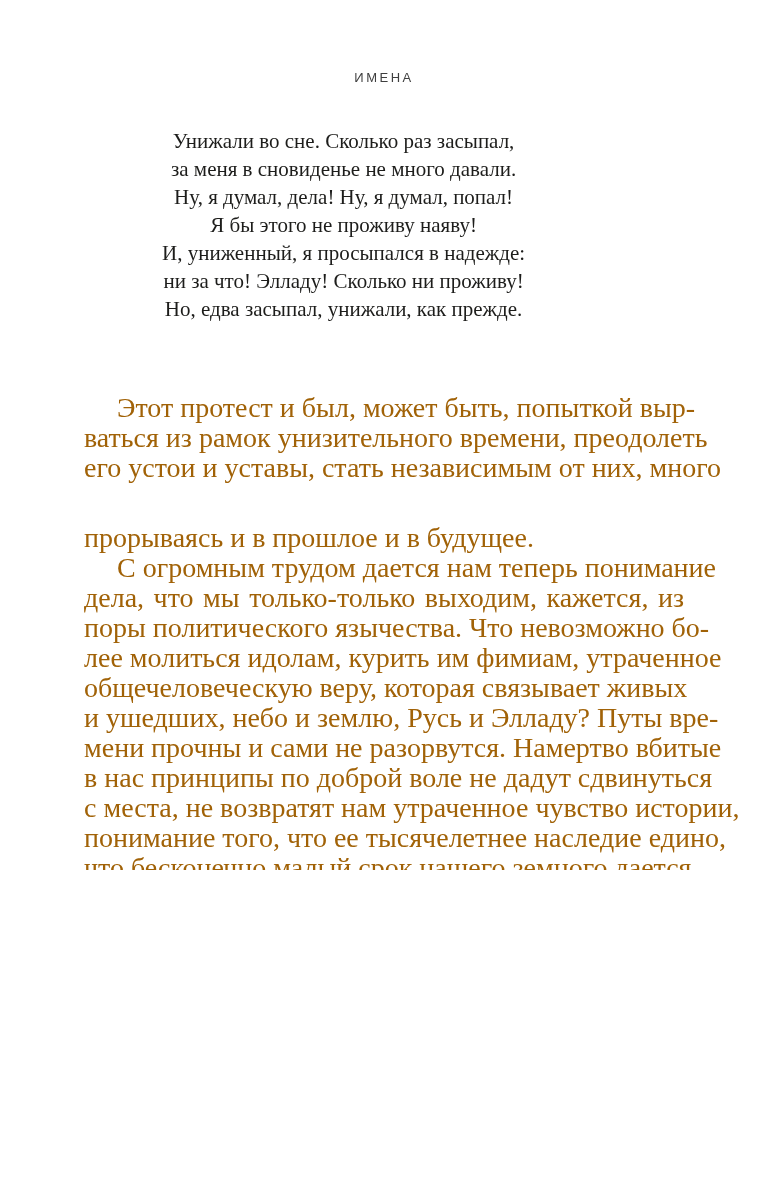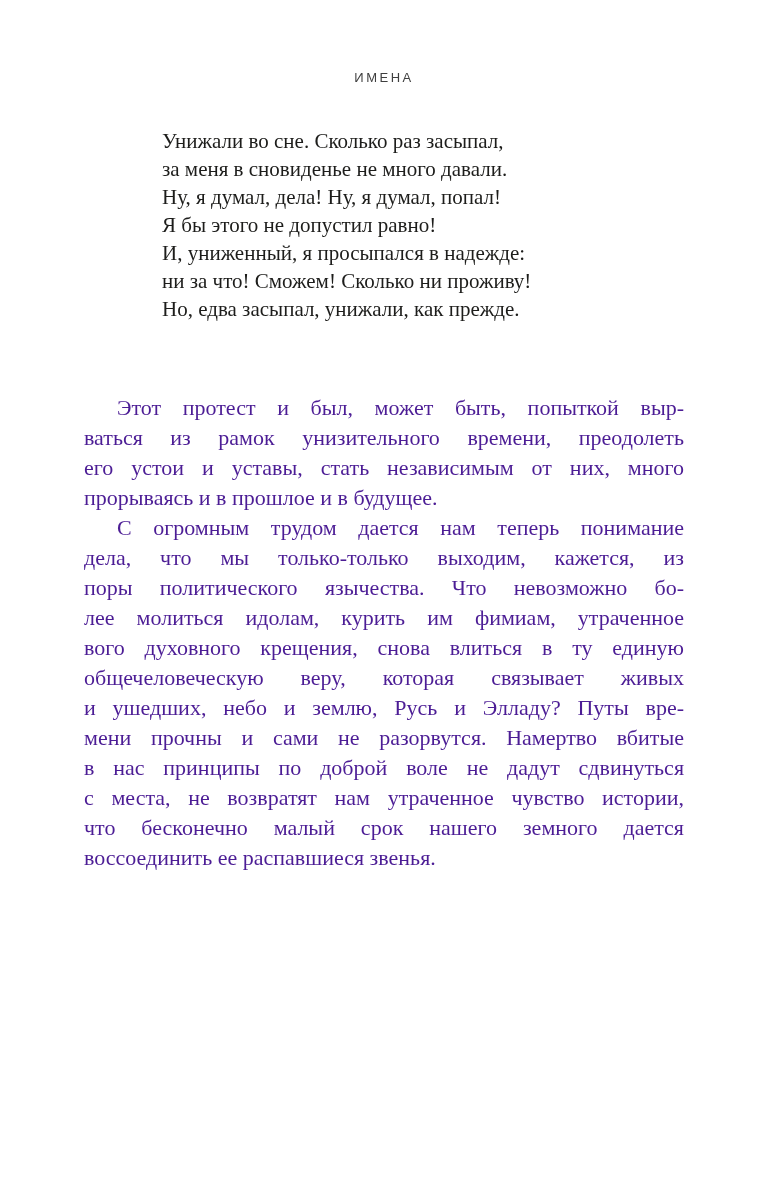--- a/index.html
+++ b/index.html
@@ -23,38 +23,40 @@
     font-size: 13px;
     letter-spacing: 2.5px;
     color: #3f3f3f;
   }
   .poem {
     position: absolute;
     left: 162px; top: 127px;
     font-size: 21px;
     line-height: 28px;
     color: #1d1d1b;
+    text-align: center;
   }
   .poem-line { white-space: nowrap; }
   .prose {
     position: absolute;
     left: 84px; top: 393px;
     width: 600px;
-    font-size: 22px;
+    font-size: 28px;
     line-height: 30px;
-    color: #4c1d95;
+    color: #a16207;
   }
   .line {
     text-align: justify;
     text-align-last: justify;
     -moz-text-align-last: justify;
     white-space: nowrap;
   }
   .line.lastline {
     text-align-last: left;
+    margin-top: 40px;
     -moz-text-align-last: left;
   }
   .line.indent { text-indent: 33px; }
   .page-number {
     position: absolute;
     top: 1090px; left: 0; width: 768px;
     text-align: center;
     font-size: 19px;
     color: #242422;
     margin-left: 12px;
@@ -64,46 +66,46 @@
 <body>
 
 <div class="page">
 
   <div class="running-header">ИМЕНА</div>
 
   <div class="poem">
     <div class="poem-line">Унижали во сне. Сколько раз засыпал,</div>
     <div class="poem-line">за меня в сновиденье не много давали.</div>
     <div class="poem-line">Ну, я думал, дела! Ну, я думал, попал!</div>
-    <div class="poem-line">Я бы этого не допустил равно!</div>
+    <div class="poem-line">Я бы этого не проживу наяву!</div>
     <div class="poem-line">И, униженный, я просыпался в надежде:</div>
-    <div class="poem-line">ни за что! Сможем! Сколько ни проживу!</div>
+    <div class="poem-line">ни за что! Элладу! Сколько ни проживу!</div>
     <div class="poem-line">Но, едва засыпал, унижали, как прежде.</div>
   </div>
 
   <div class="prose">
 
     <div class="para">
       <div class="line indent">Этот протест и был, может быть, попыткой выр-</div>
       <div class="line">ваться из рамок унизительного времени, преодолеть</div>
       <div class="line">его устои и уставы, стать независимым от них, много</div>
       <div class="line lastline">прорываясь и в прошлое и в будущее.</div>
     </div>
 
     <div class="para">
       <div class="line indent">С огромным трудом дается нам теперь понимание</div>
       <div class="line">дела, что мы только-только выходим, кажется, из</div>
       <div class="line">поры политического язычества. Что невозможно бо-</div>
       <div class="line">лее молиться идолам, курить им фимиам, утраченное</div>
-      <div class="line">вого духовного крещения, снова влиться в ту единую</div>
       <div class="line">общечеловеческую веру, которая связывает живых</div>
       <div class="line">и ушедших, небо и землю, Русь и Элладу? Путы вре-</div>
       <div class="line">мени прочны и сами не разорвутся. Намертво вбитые</div>
       <div class="line">в нас принципы по доброй воле не дадут сдвинуться</div>
       <div class="line">с места, не возвратят нам утраченное чувство истории,</div>
+      <div class="line">понимание того, что ее тысячелетнее наследие едино,</div>
       <div class="line">что бесконечно малый срок нашего земного дается</div>
       <div class="line lastline">воссоединить ее распавшиеся звенья.</div>
     </div>
 
   </div>
 
   <div class="page-number">82</div>
 
 </div>
 

